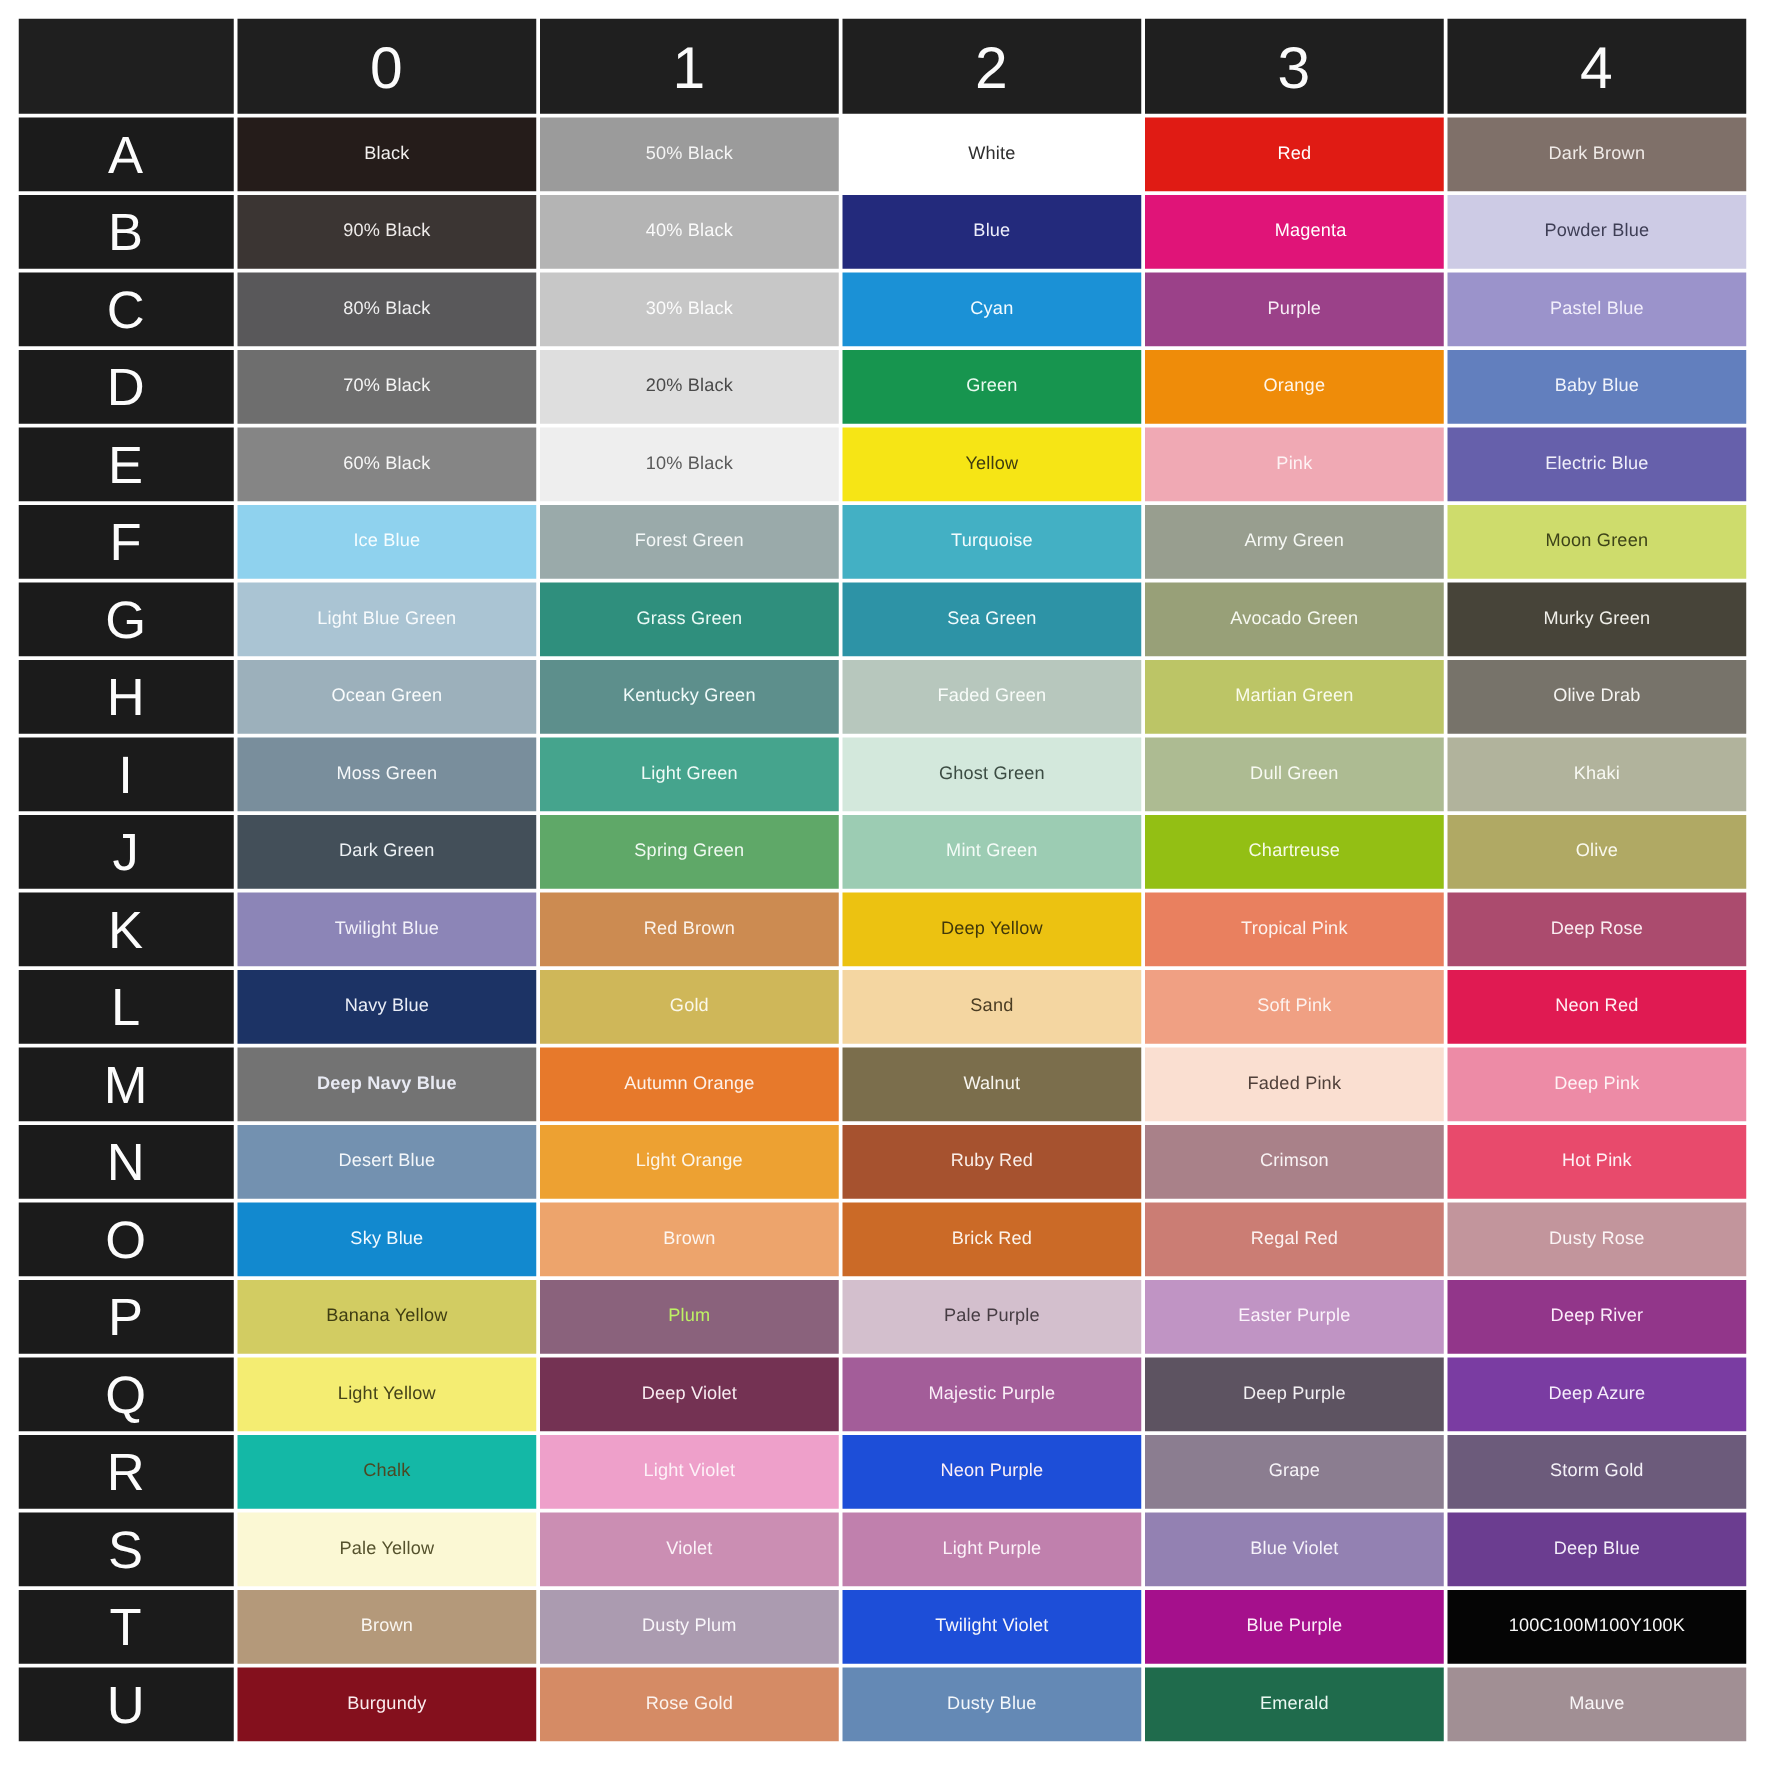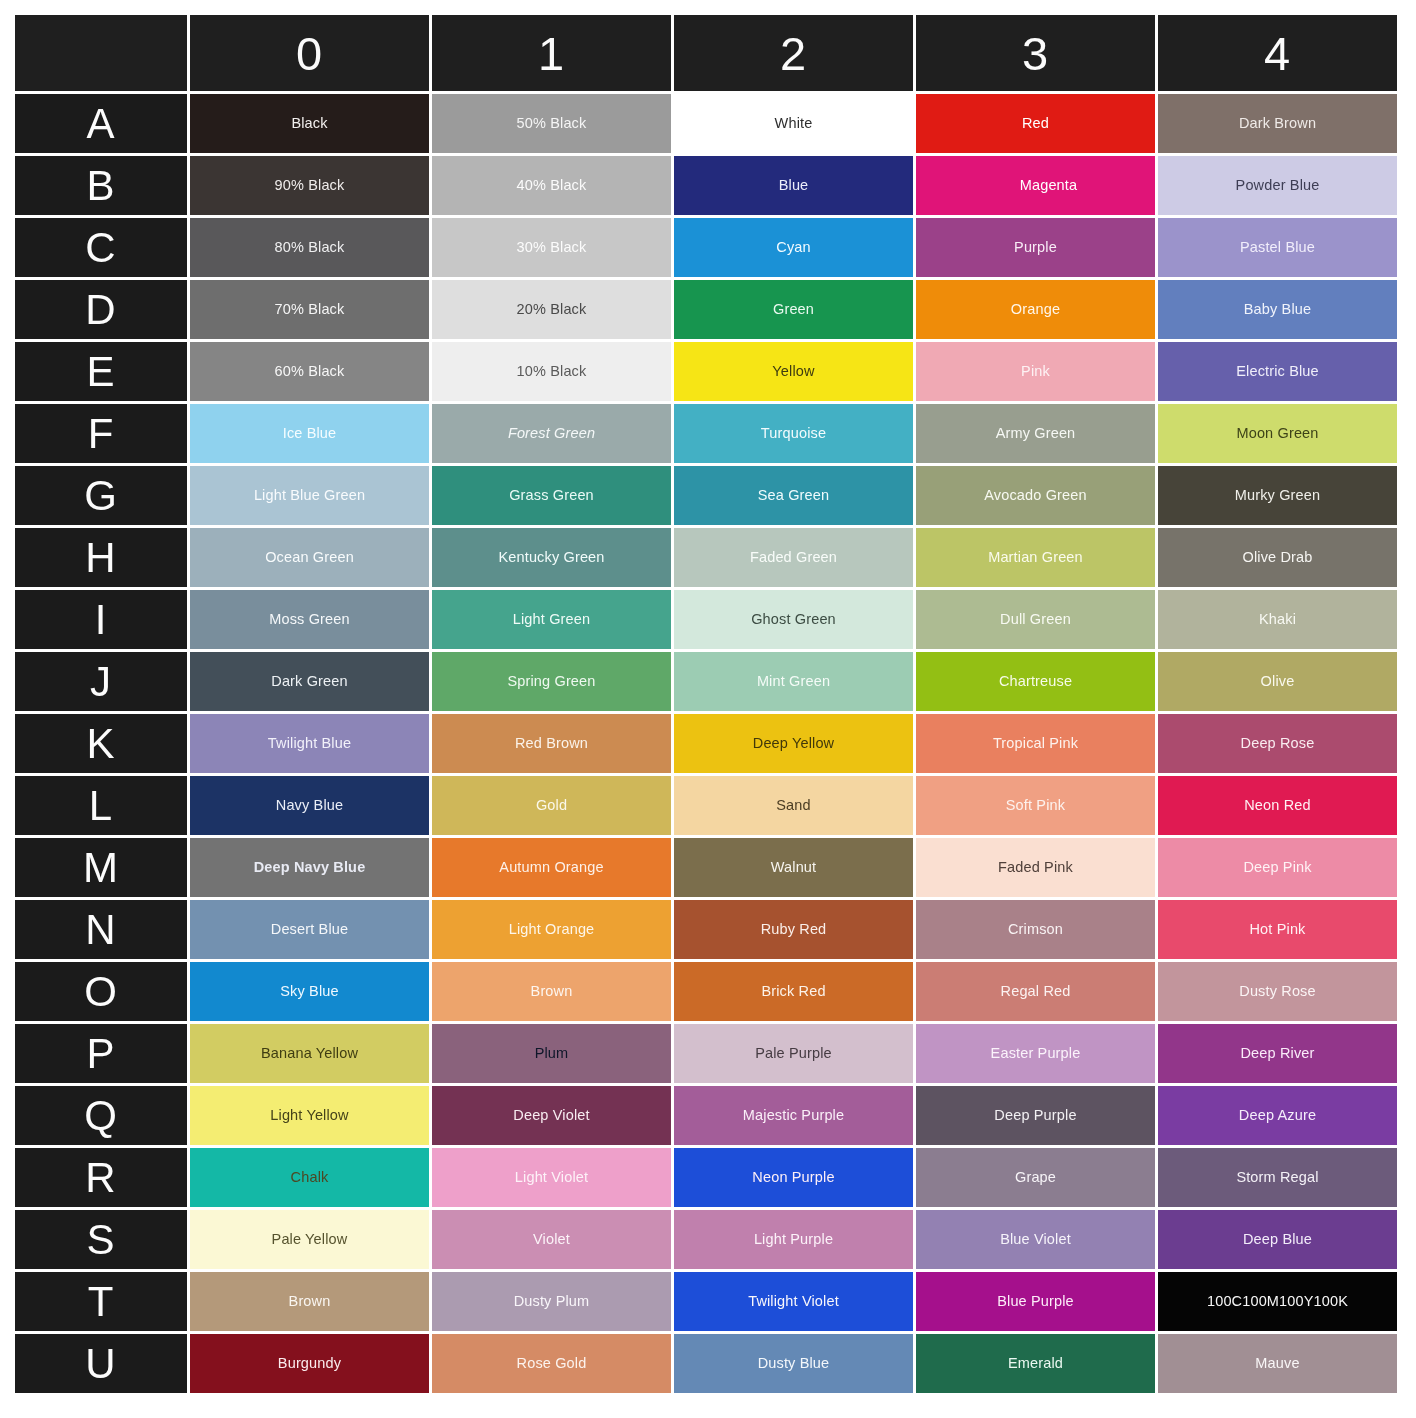--- a/index.html
+++ b/index.html
@@ -182,21 +182,21 @@
           </td>
           <td class="swatch" style="background: rgb(102, 96, 171); color: rgb(240, 239, 250);">
             <span class="swatch-label">Electric Blue</span>
           </td>
         </tr>
         <tr class="swatch-row">
           <td class="row-head">F</td>
           <td class="swatch" style="background: rgb(143, 210, 238); color: rgb(246, 253, 255);">
             <span class="swatch-label">Ice Blue</span>
           </td>
-          <td class="swatch" style="background: rgb(154, 170, 170); color: rgb(244, 248, 248); font-style: italic;">
+          <td class="swatch" style="background: rgb(154, 170, 170); color: rgb(244, 248, 248);">
             <span class="swatch-label">Forest Green</span>
           </td>
           <td class="swatch" style="background: rgb(67, 176, 196); color: rgb(242, 251, 253);">
             <span class="swatch-label">Turquoise</span>
           </td>
           <td class="swatch" style="background: rgb(152, 158, 143); color: rgb(246, 248, 244);">
             <span class="swatch-label">Army Green</span>
           </td>
           <td class="swatch" style="background: rgb(206, 220, 108); color: rgb(61, 67, 24);">
             <span class="swatch-label">Moon Green</span>
@@ -362,21 +362,21 @@
           </td>
           <td class="swatch" style="background: rgb(194, 149, 156); color: rgb(251, 244, 245);">
             <span class="swatch-label">Dusty Rose</span>
           </td>
         </tr>
         <tr class="swatch-row">
           <td class="row-head">P</td>
           <td class="swatch" style="background: rgb(210, 204, 98); color: rgb(63, 61, 18);">
             <span class="swatch-label">Banana Yellow</span>
           </td>
-          <td class="swatch" style="background: rgb(138, 98, 124); color: #0f172a;">
+          <td class="swatch" style="background: rgb(138, 98, 124); color: #bef264;">
             <span class="swatch-label">Plum</span>
           </td>
           <td class="swatch" style="background: rgb(211, 191, 205); color: rgb(70, 60, 67);">
             <span class="swatch-label">Pale Purple</span>
           </td>
           <td class="swatch" style="background: rgb(192, 148, 196); color: rgb(251, 243, 251);">
             <span class="swatch-label">Easter Purple</span>
           </td>
           <td class="swatch" style="background: rgb(146, 54, 138); color: rgb(251, 236, 250);">
             <span class="swatch-label">Deep River</span>
@@ -408,21 +408,21 @@
           <td class="swatch" style="background: rgb(238, 160, 202); color: rgb(253, 242, 248);">
             <span class="swatch-label">Light Violet</span>
           </td>
           <td class="swatch" style="background: #1d4ed8; color: rgb(253, 239, 247);">
             <span class="swatch-label">Neon Purple</span>
           </td>
           <td class="swatch" style="background: rgb(139, 125, 144); color: rgb(247, 244, 248);">
             <span class="swatch-label">Grape</span>
           </td>
           <td class="swatch" style="background: rgb(108, 91, 123); color: rgb(244, 241, 247);">
-            <span class="swatch-label">Storm Regal</span>
+            <span class="swatch-label">Storm Gold</span>
           </td>
         </tr>
         <tr class="swatch-row">
           <td class="row-head">S</td>
           <td class="swatch" style="background: rgb(251, 248, 212); color: rgb(85, 82, 45);">
             <span class="swatch-label">Pale Yellow</span>
           </td>
           <td class="swatch" style="background: rgb(203, 142, 179); color: rgb(252, 243, 248);">
             <span class="swatch-label">Violet</span>
           </td>

